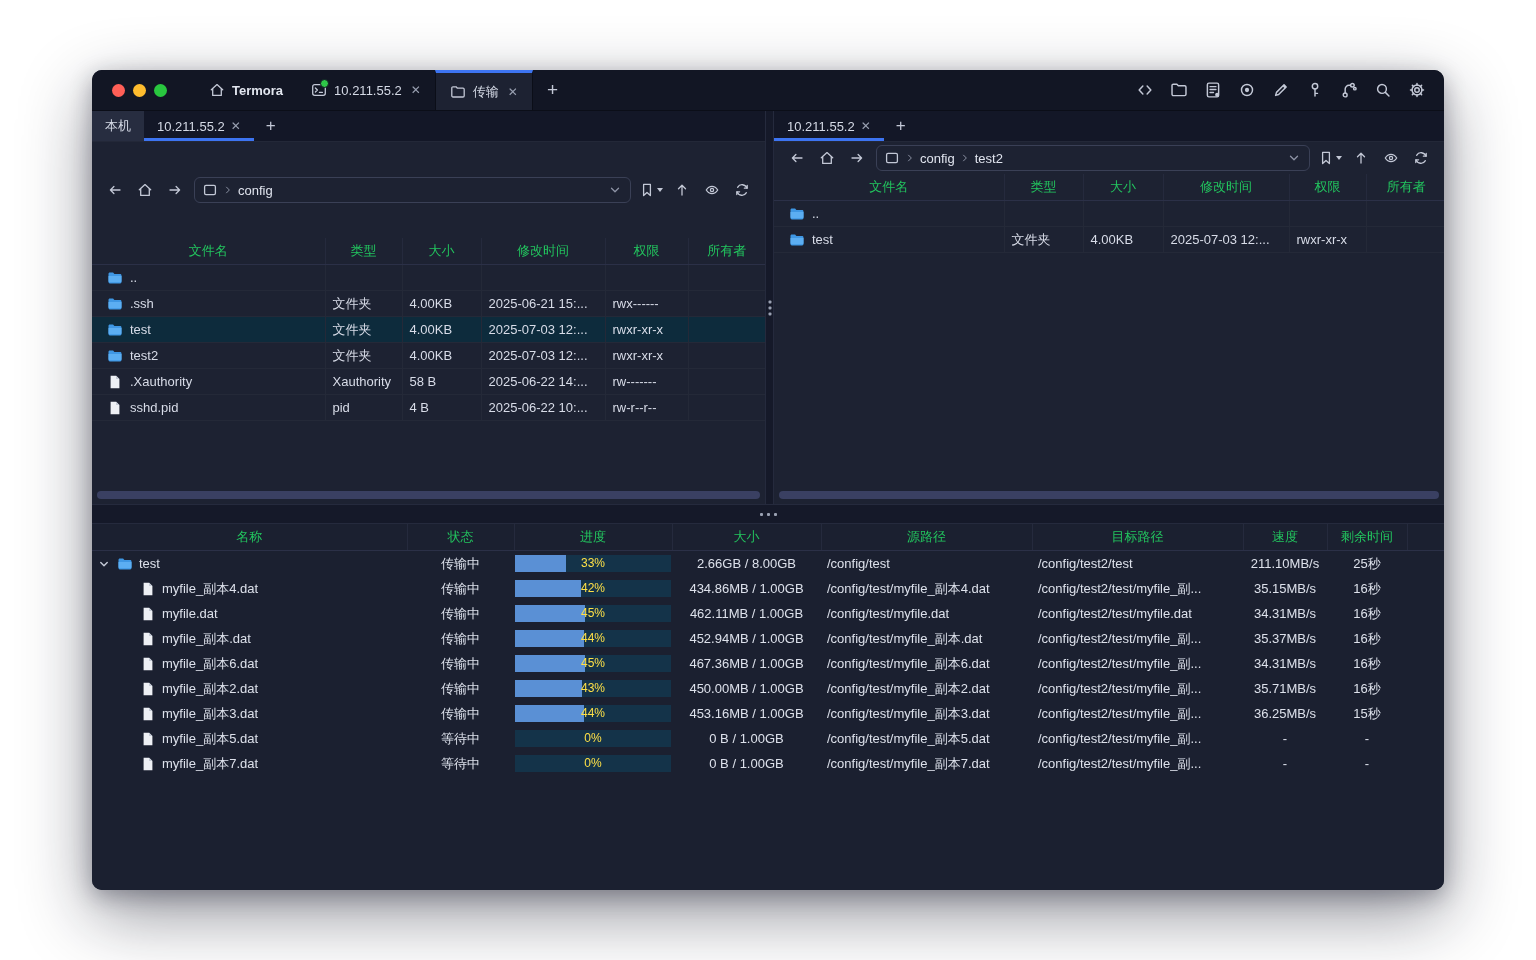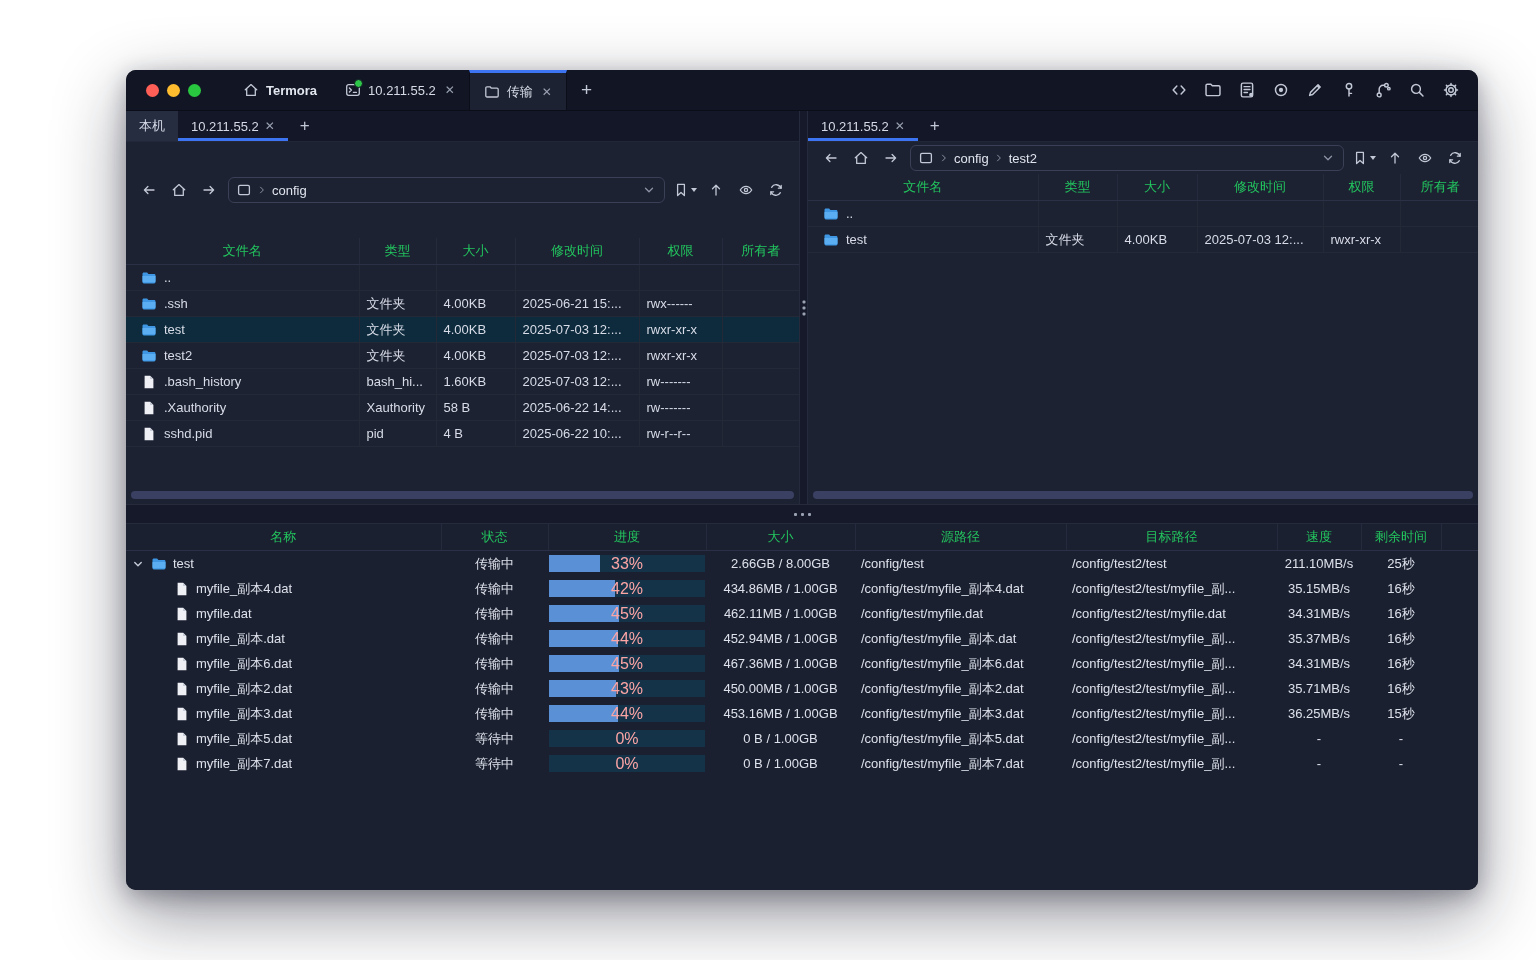--- a/index.html
+++ b/index.html
@@ -1,20 +1,20 @@
 <!DOCTYPE html>
 <html><head>
 <meta charset="utf-8">
 <style>
   html,body{margin:0;padding:0;width:1536px;height:960px;background:#ffffff;
     font-family:"Liberation Sans","DejaVu Sans",sans-serif;}
   .window{position:absolute;left:92px;top:70px;width:1352px;height:820px;
     background:#1d2232;border-radius:10px;overflow:hidden;display:flex;flex-direction:column;
     box-shadow:0 24px 70px rgba(15,18,35,.45),0 6px 22px rgba(15,18,35,.3);
-    color:#d5dae6;font-size:13px;margin-left:34px;}
+    color:#d5dae6;font-size:13px;}
   svg{display:block}
   .sic{width:16px;height:16px;stroke:#c3c8d6;fill:none;stroke-width:1.3;stroke-linecap:round;stroke-linejoin:round;}
   .sic.dim{stroke:#8d93a5}
   
   .titlebar{height:40px;background:#121624;display:flex;align-items:stretch;flex:none;border-bottom:1px solid #0b0e18;}
   .lights{display:flex;align-items:center;gap:8px;padding:0 14px 0 20px;}
   .light{width:13px;height:13px;border-radius:50%;}
   .home-tab{display:flex;align-items:center;gap:7px;padding:0 14px;margin-left:14px;color:#e2e6ef;font-weight:600;}
   .tb-tab{display:flex;align-items:center;gap:7px;padding:0 14px;color:#d5dae6;position:relative;}
   .tb-tab .close{color:#9aa1b2;font-size:12px;margin-left:2px;}
@@ -65,21 +65,21 @@
   .transfer{flex:1;background:#1b2030;display:flex;flex-direction:column;overflow:hidden;}
   .tr-table td{height:25px;white-space:nowrap;overflow:hidden;color:#dde1eb;padding:0;}
   .t-name{display:flex;align-items:center;gap:6px;height:25px;padding-left:5px;}
   .t-name.child{padding-left:48px;}
   .twisty{width:14px;height:14px;flex:none;}
   .twisty svg{width:14px;height:14px;}
   .c-center{text-align:center;}
   .c-left{padding-left:6px !important;}
   .pbar{position:relative;height:17px;background:#143349;margin:0 1px;}
   .pfill{position:absolute;left:0;top:0;bottom:0;background:#5a90d5;}
-  .plabel{position:absolute;inset:0;text-align:center;line-height:17px;font-size:16px;color:#fca5a5;}
+  .plabel{position:absolute;inset:0;text-align:center;line-height:17px;font-size:12px;color:#fde047;}
 </style>
 </head>
 <body>
 
 <div class="window">
 
   <div class="titlebar">
     <div class="lights">
       <span class="light" style="background:#ff5f57"></span>
       <span class="light" style="background:#febc2e"></span>
@@ -318,38 +318,20 @@
               </tr>
               <tr>
                 <td>
                   <span class="name-cell">
                     <span class="row-icon">
                       <svg viewBox="0 0 16 16">
                         <path d="M3.6 1.8h5.5l3.3 3.3v9.1H3.6z" fill="#eef0f5"></path>
                         <path d="M9.1 1.8l3.3 3.3H9.1z" fill="#c2c8d4"></path>
                       </svg>
                     </span>
-                    <span>.bash_history</span>
-                  </span>
-                </td>
-                <td>bash_hi...</td>
-                <td>1.60KB</td>
-                <td>2025-07-03 12:...</td>
-                <td>rw-------</td>
-                <td></td>
-              </tr>
-              <tr>
-                <td>
-                  <span class="name-cell">
-                    <span class="row-icon">
-                      <svg viewBox="0 0 16 16">
-                        <path d="M3.6 1.8h5.5l3.3 3.3v9.1H3.6z" fill="#eef0f5"></path>
-                        <path d="M9.1 1.8l3.3 3.3H9.1z" fill="#c2c8d4"></path>
-                      </svg>
-                    </span>
                     <span>.Xauthority</span>
                   </span>
                 </td>
                 <td>Xauthority</td>
                 <td>58 B</td>
                 <td>2025-06-22 14:...</td>
                 <td>rw-------</td>
                 <td></td>
               </tr>
               <tr>

